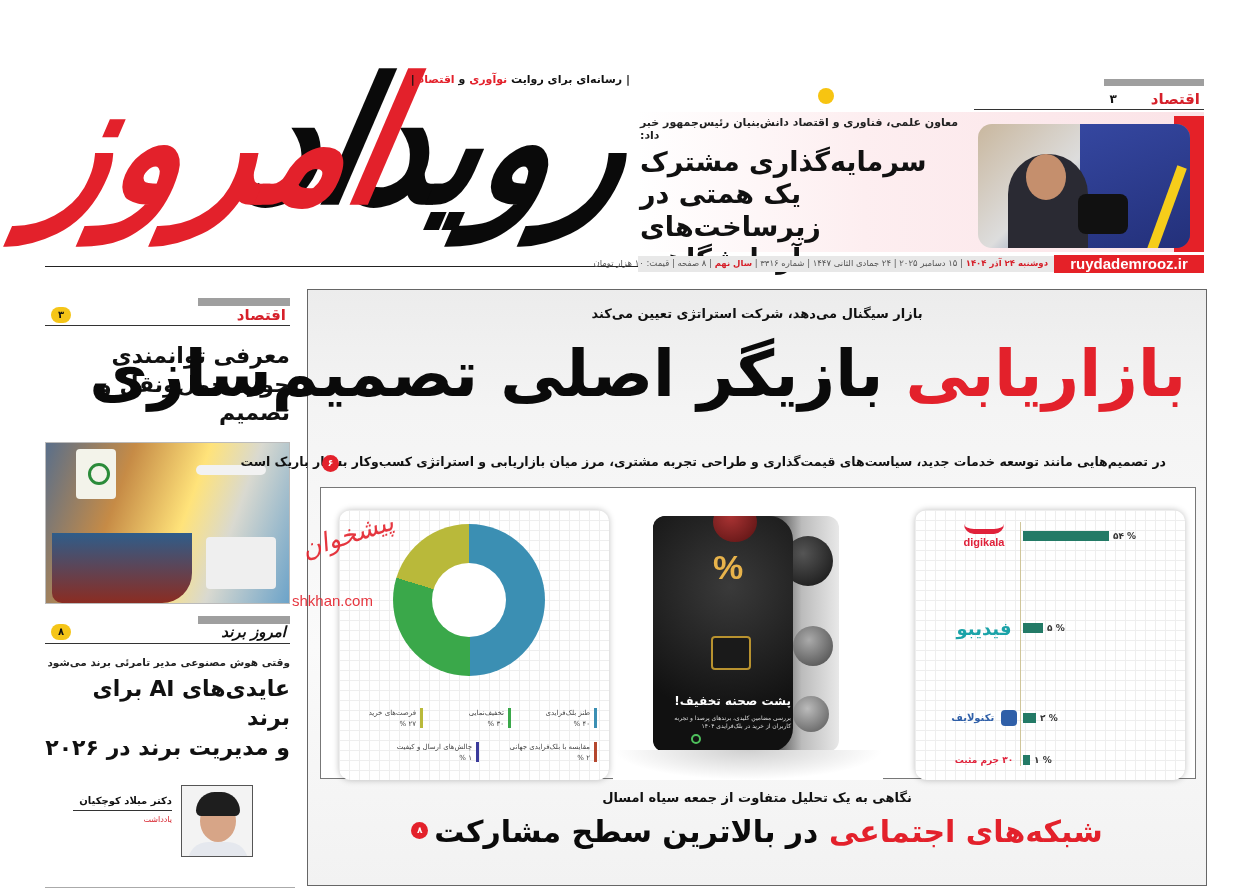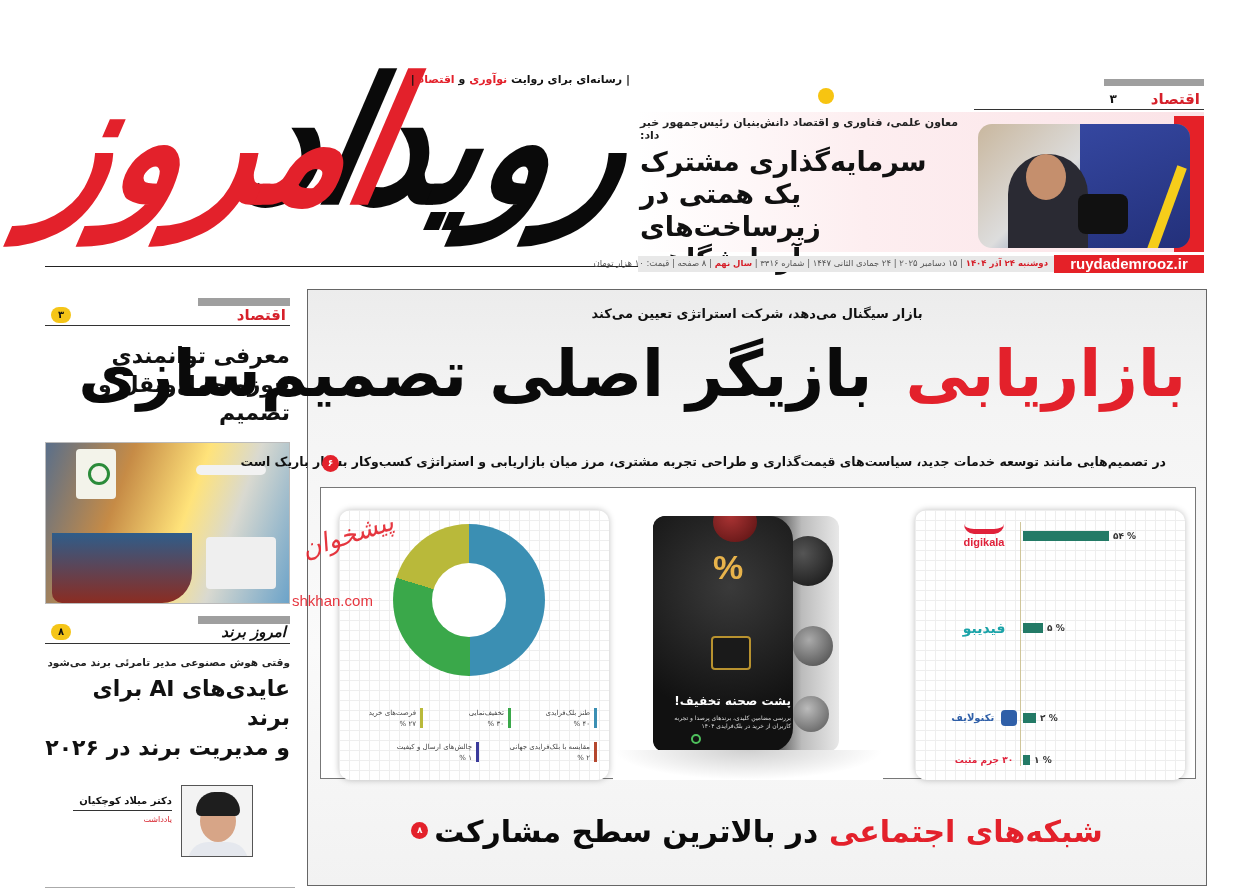--- a/index.html
+++ b/index.html
@@ -67,21 +67,21 @@
   .author-photo .hair { position: absolute; left: 14px; top: 6px; width: 44px; height: 24px; border-radius: 22px 22px 6px 6px; background: #1e1e1e; }
   .author-photo .head { position: absolute; left: 18px; top: 14px; width: 36px; height: 42px; border-radius: 50%; background: #d7a587; }
   .author-photo .shirt { position: absolute; left: 6px; top: 56px; width: 60px; height: 20px; border-radius: 20px 20px 0 0; background: #e5e8ee; }
   .author-name { position: absolute; right: 118px; top: 12px; font-size: 10px; font-weight: bold; border-bottom: 1px solid #333; padding-bottom: 4px; padding-left: 6px; white-space: nowrap; }
   .author-role { position: absolute; right: 118px; top: 32px; font-size: 8px; color: #d6202a; }
 
   
   .main { position: absolute; left: 307px; top: 289px; width: 900px; height: 597px; border: 1px solid #666; background: linear-gradient(180deg, #ececec 0%, #f4f4f4 20%, #fafafa 60%, #f2f2f2 100%); }
   .main-kicker { position: absolute; right: 0; left: 0; top: 16px; text-align: center; font-size: 13px; font-weight: bold; color: #111; }
   .main-title { position: absolute; right: 20px; left: 20px; top: 48px; text-align: center; font-size: 64px; font-weight: bold; letter-spacing: -3px; line-height: 1.15; color: #0a0a0a; white-space: nowrap; }
-  .main-title .red { color: #e3212b; margin-left: 11px; }
+  .main-title .red { color: #e3212b; }
   .main-lead { position: absolute; right: 40px; top: 164px; font-size: 12.5px; font-weight: bold; color: #111; white-space: nowrap; }
   .page-badge { position: absolute; width: 17px; height: 17px; border-radius: 50%; background: #e3212b; color: #fff; font-size: 9px; font-weight: bold; text-align: center; line-height: 17px; }
   .badge-lead { left: 14px; top: 165px; }
 
   .infobox { position: absolute; left: 12px; top: 197px; width: 876px; height: 292px; background: #ffffff; border: 1px solid #777; }
   .card { position: absolute; top: 22px; height: 270px; border-radius: 12px; background-color: #fff;
       background-image: linear-gradient(#eee 1px, transparent 1px), linear-gradient(90deg, #eee 1px, transparent 1px);
       background-size: 10px 10px; box-shadow: 0 0 6px rgba(0,0,0,0.25); }
   .card-bars { right: 10px; width: 270px; }
   .card-donut { left: 18px; width: 270px; }
@@ -219,21 +219,21 @@
         <div class="brand-logo" style="color:#e0213a;font-size:11px;">
           <div style="width:40px;height:10px;margin:0 auto 2px;border-bottom:5px solid #e0213a;border-radius:0 0 20px 20px;"></div>
           <span>digikala</span>
         </div>
         <div class="bar-fill" style="width:86px;"></div>
         <div class="bar-val" style="left:198px;">۵۴ %</div>
       </div>
 
 
       <div class="bar-row" style="top:100px;">
-        <div class="brand-logo" style="color:#1aa3a8;font-size:14px;font-family:'DejaVu Sans',sans-serif;">فیدیبو</div>
+        <div class="brand-logo" style="color:#1aa3a8;font-size:18px;font-family:'DejaVu Sans',sans-serif;">فیدیبو</div>
         <div class="bar-fill" style="width:20px;"></div>
         <div class="bar-val" style="left:132px;">۵ %</div>
       </div>
 
 
       <div class="bar-row" style="top:190px;">
         <div class="brand-logo" style="color:#2f5fa8;font-size:10px;font-family:'DejaVu Sans',sans-serif;">
           <span style="display:inline-block;width:16px;height:16px;background:#2f5fa8;border-radius:4px;vertical-align:middle;margin-left:3px;"></span>
           <span>تکنولایف</span>
         </div>
@@ -298,19 +298,20 @@
           <div class="lg-sw" style="background:#3b3b9b;"></div>
           <div class="lg-text">
               <div>چالش‌های ارسال و کیفیت</div>
               <div>۱ %</div>
             </div>
         </div>
       </div>
     </div>
   </div>
 
+  <div class="sub-kicker">نگاهی به یک تحلیل متفاوت از جمعه سیاه امسال</div>
   <div class="sub-title"><span class="red">شبکه‌های اجتماعی</span><span> در بالاترین سطح مشارکت</span><span class="page-badge badge-sub">۸</span></div>
 </div>
 
 <div class="watermark">
   <div class="wm-fa">پیشخوان</div>
   <div class="wm-en">shkhan.com</div>
 </div>
 
 </body></html>

